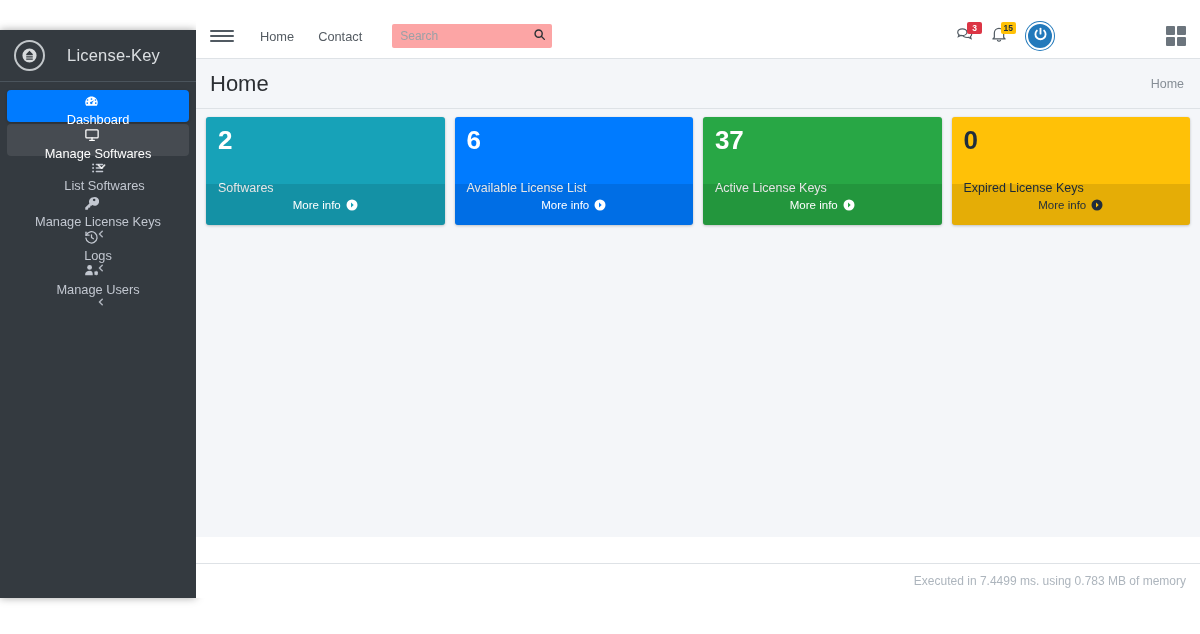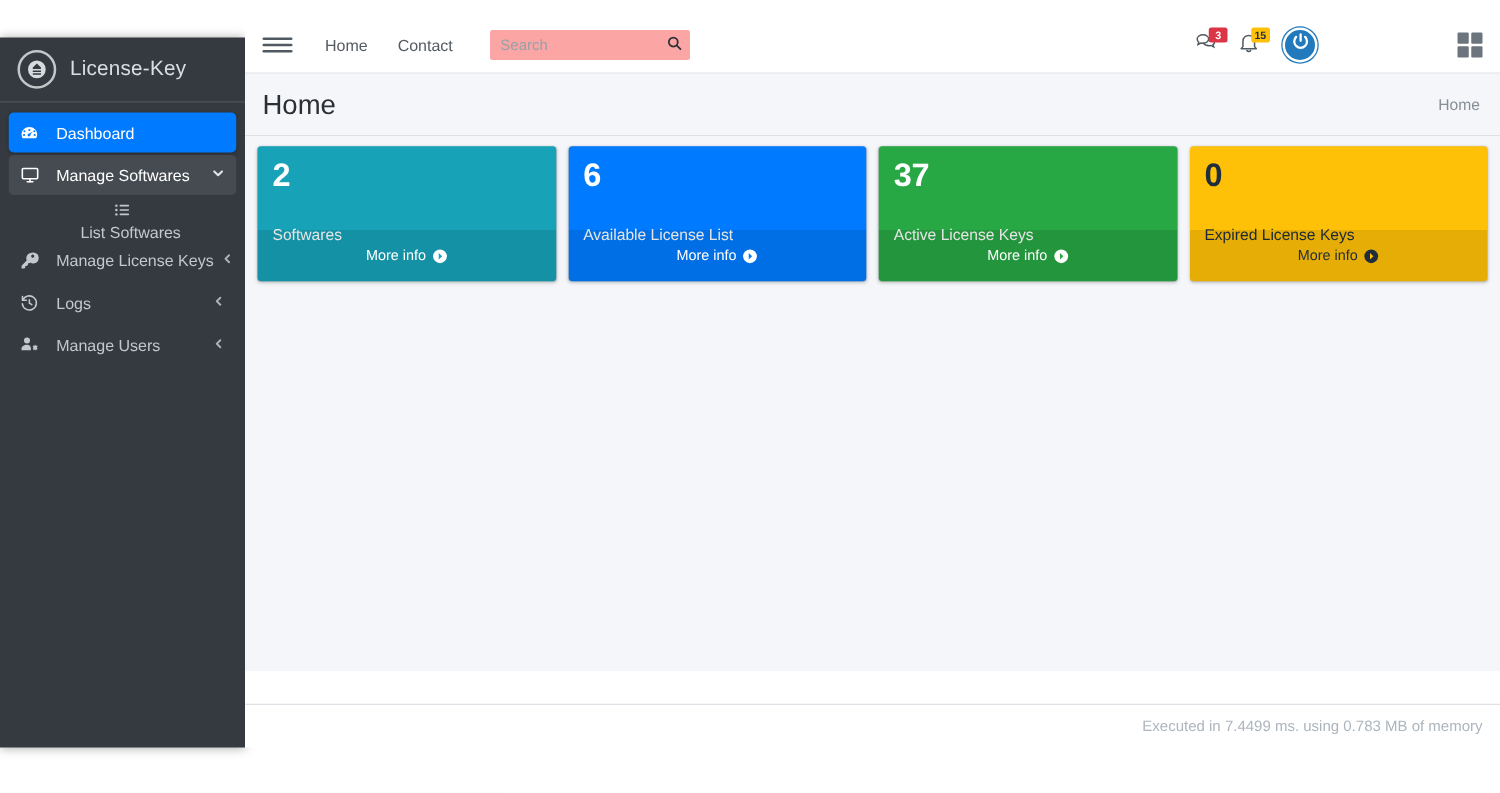--- a/index.html
+++ b/index.html
@@ -34,39 +34,40 @@
   .brand-logo {
     width: 31px; height: 31px; border-radius: 50%;
     background: #343a40;
     border: 2px solid #cfd3d6;
     display: flex; align-items: center; justify-content: center;
     flex: 0 0 auto;
     opacity: .92;
   }
   .brand-logo svg { display: block; }
   .brand-title {
-    margin-left: 11px;
+    margin-left: 22px;
     color: #e9ecef;
     font-size: 16.5px;
     font-weight: 400;
     letter-spacing: .2px;
     opacity: .92;
   }
 
   .nav { padding: 8px 7px 0 7px; }
   .nav-item {
     display: flex; align-items: center;
     height: 32px;
     padding: 0 9px;
     border-radius: 4px;
     margin-bottom: 2px;
     color: #c2c7d0;
     font-size: 12.8px;
     cursor: pointer;
     white-space: nowrap;
+    flex-direction: column;
   }
   .nav-item.active {
     background: #007bff;
     color: #ffffff;
     box-shadow: 0 1px 3px rgba(0,0,0,.2);
   }
   .nav-item.open {
     background: rgba(255,255,255,.09);
     color: #ffffff;
   }

